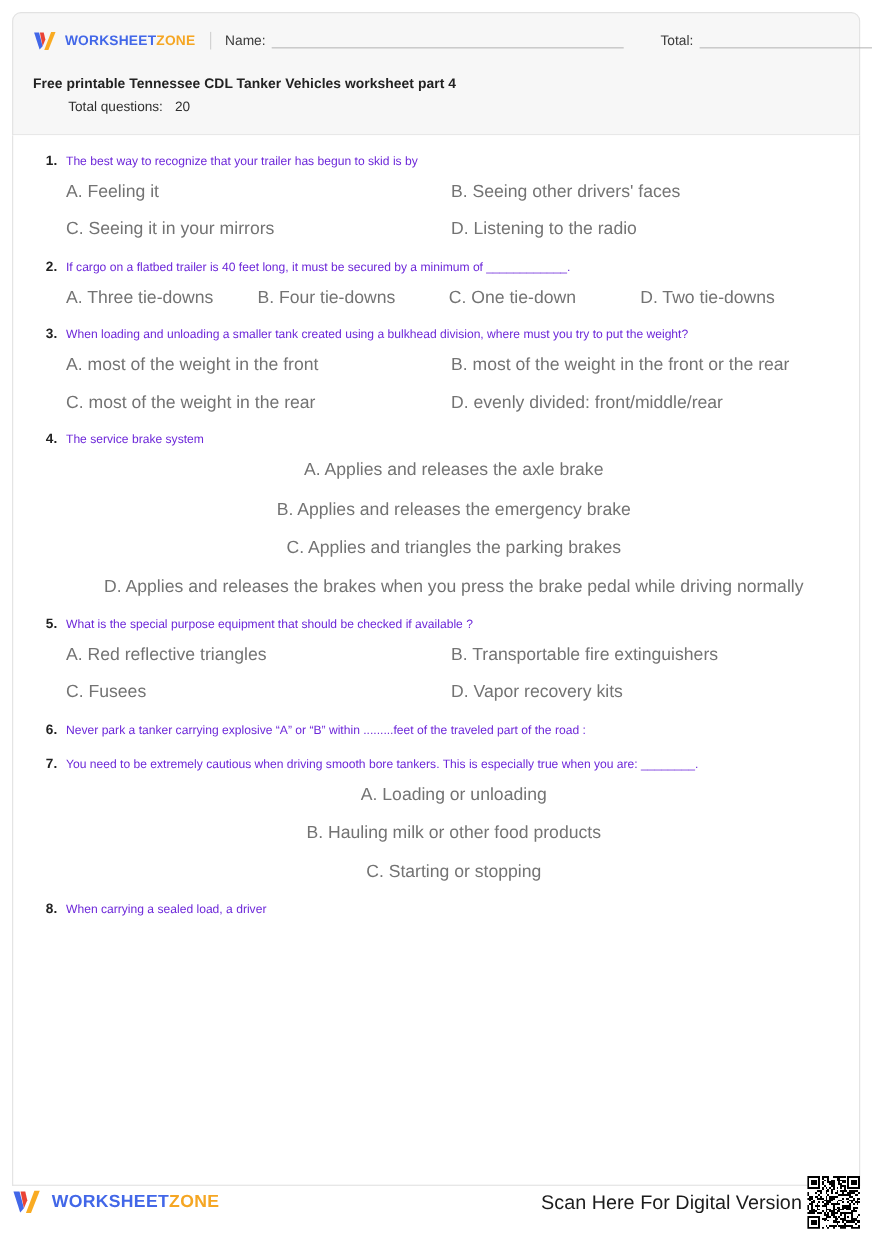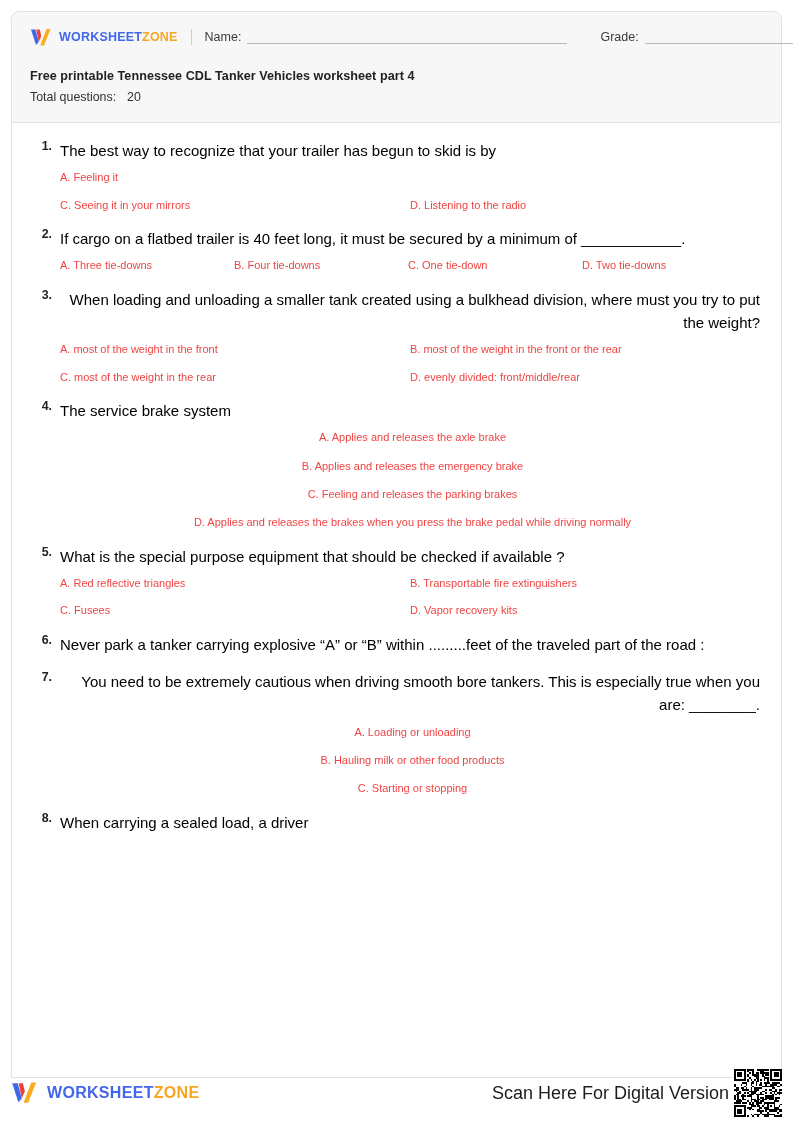--- a/index.html
+++ b/index.html
@@ -98,20 +98,21 @@
     margin-top: 20px;
     font-size: 12.6px;
     font-weight: 700;
     color: #222;
     letter-spacing: .05px;
   }
   .totalq {
     margin-top: 7px;
     font-size: 12.4px;
     color: #2f2f2f;
+    margin-left: 32px;
   }
   .totalq .num { margin-left: 11px; }
 
   
   .body-box {
     box-sizing: border-box;
     border-left: 1px solid #e2e2e2;
     border-right: 1px solid #e2e2e2;
     border-bottom: 1px solid #e2e2e2;
     background: #ffffff;
@@ -130,40 +131,40 @@
   .q-num {
     width: 24px;
     flex: 0 0 24px;
     text-align: right;
     font-size: 12.4px;
     font-weight: 700;
     color: #222;
     padding-top: 0px;
   }
   .q-text {
-    font-size: 15px;
-    color: #000000;
+    font-size: 11px;
+    color: #6d28d9;
     line-height: 1.55;
     padding-left: 8px;
     max-width: 700px;
     text-align: right;
   }
 
   .opts {
     margin-top: 8px;
     padding-left: 32px;
   }
   .opt-row {
     display: flex;
     margin-bottom: 12px;
   }
   .opt-row:last-child { margin-bottom: 0; }
   .opt {
-    font-size: 11px;
-    color: #ef4444;
+    font-size: 16px;
+    color: #737373;
     line-height: 1.4;
   }
   
   .cols2 .opt { width: 350px; flex: 0 0 350px; }
   
   .cols4 .opt { width: 174px; flex: 0 0 174px; }
   
   .cols1 .opt { width: 100%; }
   .cols1 .opt-row { margin-bottom: 13px; text-align: center; }
 
@@ -221,21 +222,21 @@
           </span>
           <span class="logo-text"><span class="ws">WORKSHEET</span><span class="zn">ZONE</span></span>
         </div>
 
         <span class="divider-v"></span>
 
         <span class="field-label">Name:</span>
         <span class="field-rule rule-name"></span>
 
         <span class="grade-wrap">
-          <span class="field-label">Grade:</span>
+          <span class="field-label">Total:</span>
           <span class="field-rule rule-grade"></span>
         </span>
       </div>
 
       <div class="title">Free printable Tennessee CDL Tanker Vehicles worksheet part 4</div>
 
       <div class="totalq">
         <span>Total questions:</span><span class="num">20</span>
       </div>
     </div>
@@ -243,20 +244,21 @@
     <div class="body-box">
 
     <div class="q spaced">
           <div class="q-line">
             <div class="q-num">1.</div>
             <div class="q-text">The best way to recognize that your trailer has begun to skid is by</div>
           </div>
           <div class="opts cols2">
             <div class="opt-row">
               <div class="opt">A. Feeling it</div>
+              <div class="opt">B. Seeing other drivers' faces</div>
             </div>
             <div class="opt-row">
               <div class="opt">C. Seeing it in your mirrors</div>
               <div class="opt">D. Listening to the radio</div>
             </div>
           </div>
         </div>
         <div class="q spaced">
           <div class="q-line">
             <div class="q-num">2.</div>
@@ -293,21 +295,21 @@
             <div class="q-text">The service brake system</div>
           </div>
           <div class="opts cols1">
             <div class="opt-row">
               <div class="opt">A. Applies and releases the axle brake</div>
             </div>
             <div class="opt-row">
               <div class="opt">B. Applies and releases the emergency brake</div>
             </div>
             <div class="opt-row">
-              <div class="opt">C. Feeling and releases the parking brakes</div>
+              <div class="opt">C. Applies and triangles the parking brakes</div>
             </div>
             <div class="opt-row">
               <div class="opt">D. Applies and releases the brakes when you press the brake pedal while driving normally</div>
             </div>
           </div>
         </div>
         <div class="q spaced">
           <div class="q-line">
             <div class="q-num">5.</div>
             <div class="q-text">What is the special purpose equipment that should be checked if available ?</div>

